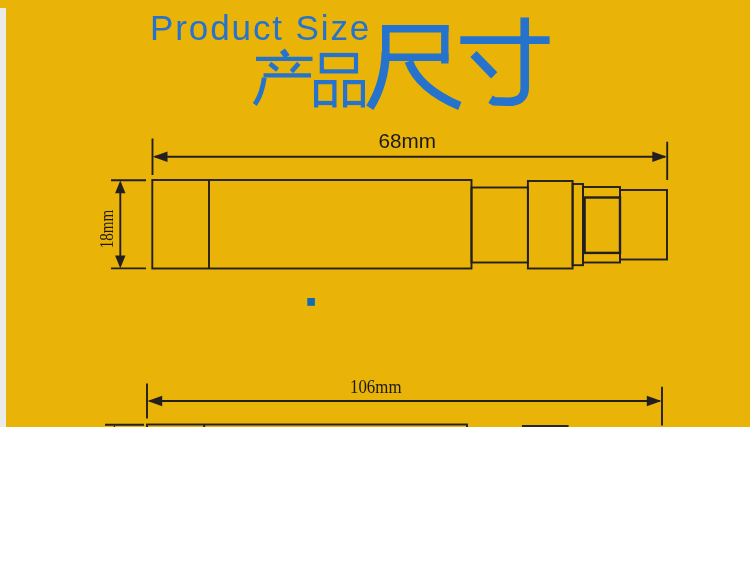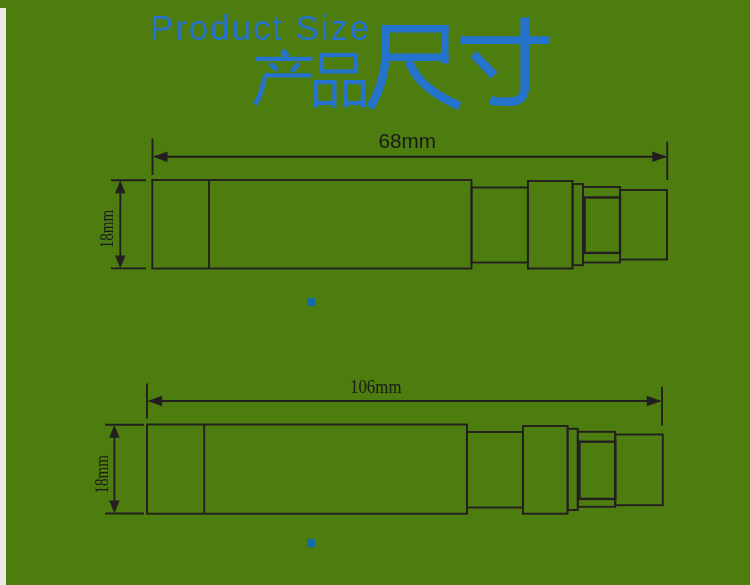--- a/index.html
+++ b/index.html
@@ -1,16 +1,16 @@
 <!DOCTYPE html>
 <html><head>
 <meta charset="utf-8">
 <style>
   html,body{margin:0;padding:0;background:#ffffff;}
-  #stage{position:relative;width:750px;height:585px;overflow:hidden;background:#4d7c0f;text-align:center;}
+  #stage{position:relative;width:750px;height:427px;overflow:hidden;background:#eab308;text-align:center;}
   svg{position:absolute;left:0;top:0;}
   text{font-family:"Liberation Sans",sans-serif;}
   .ser{font-family:"Liberation Serif",serif;}
 </style>
 </head>
 <body>
 <div id="stage">
 <svg width="750" height="585" viewBox="0 0 750 585">
 
   <rect x="0" y="8" width="6" height="577" fill="#ebebe9"></rect>

